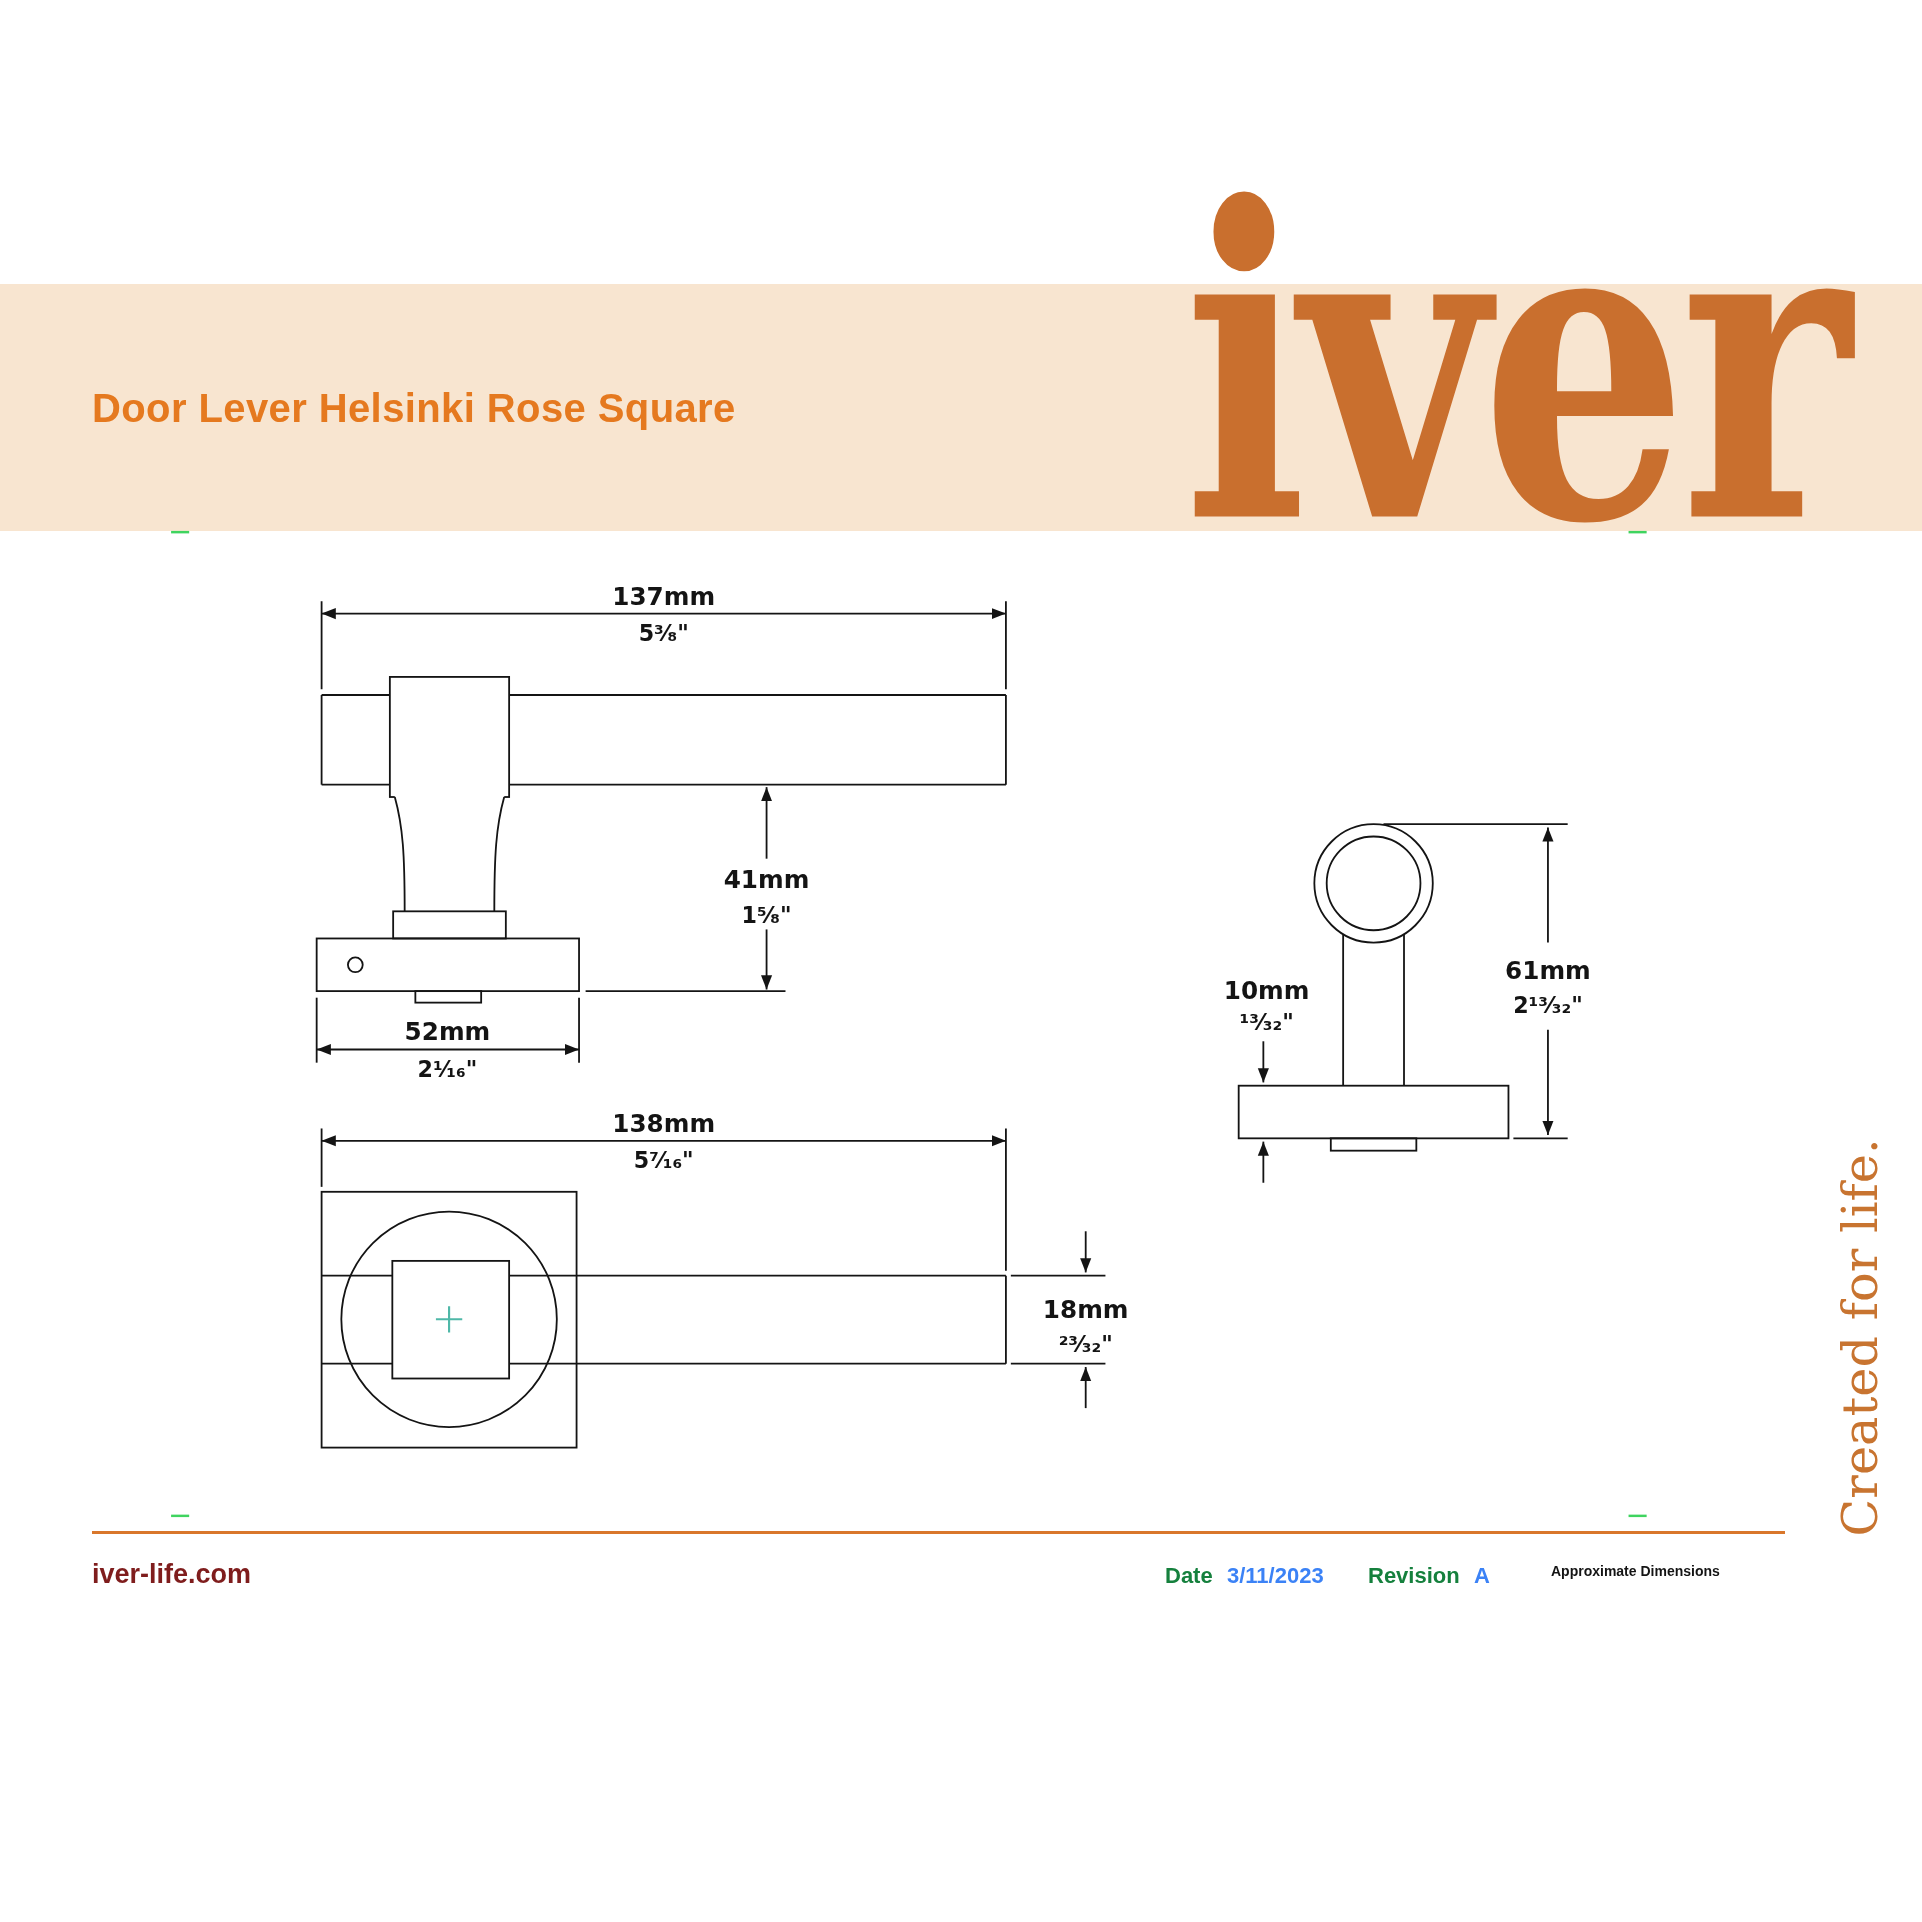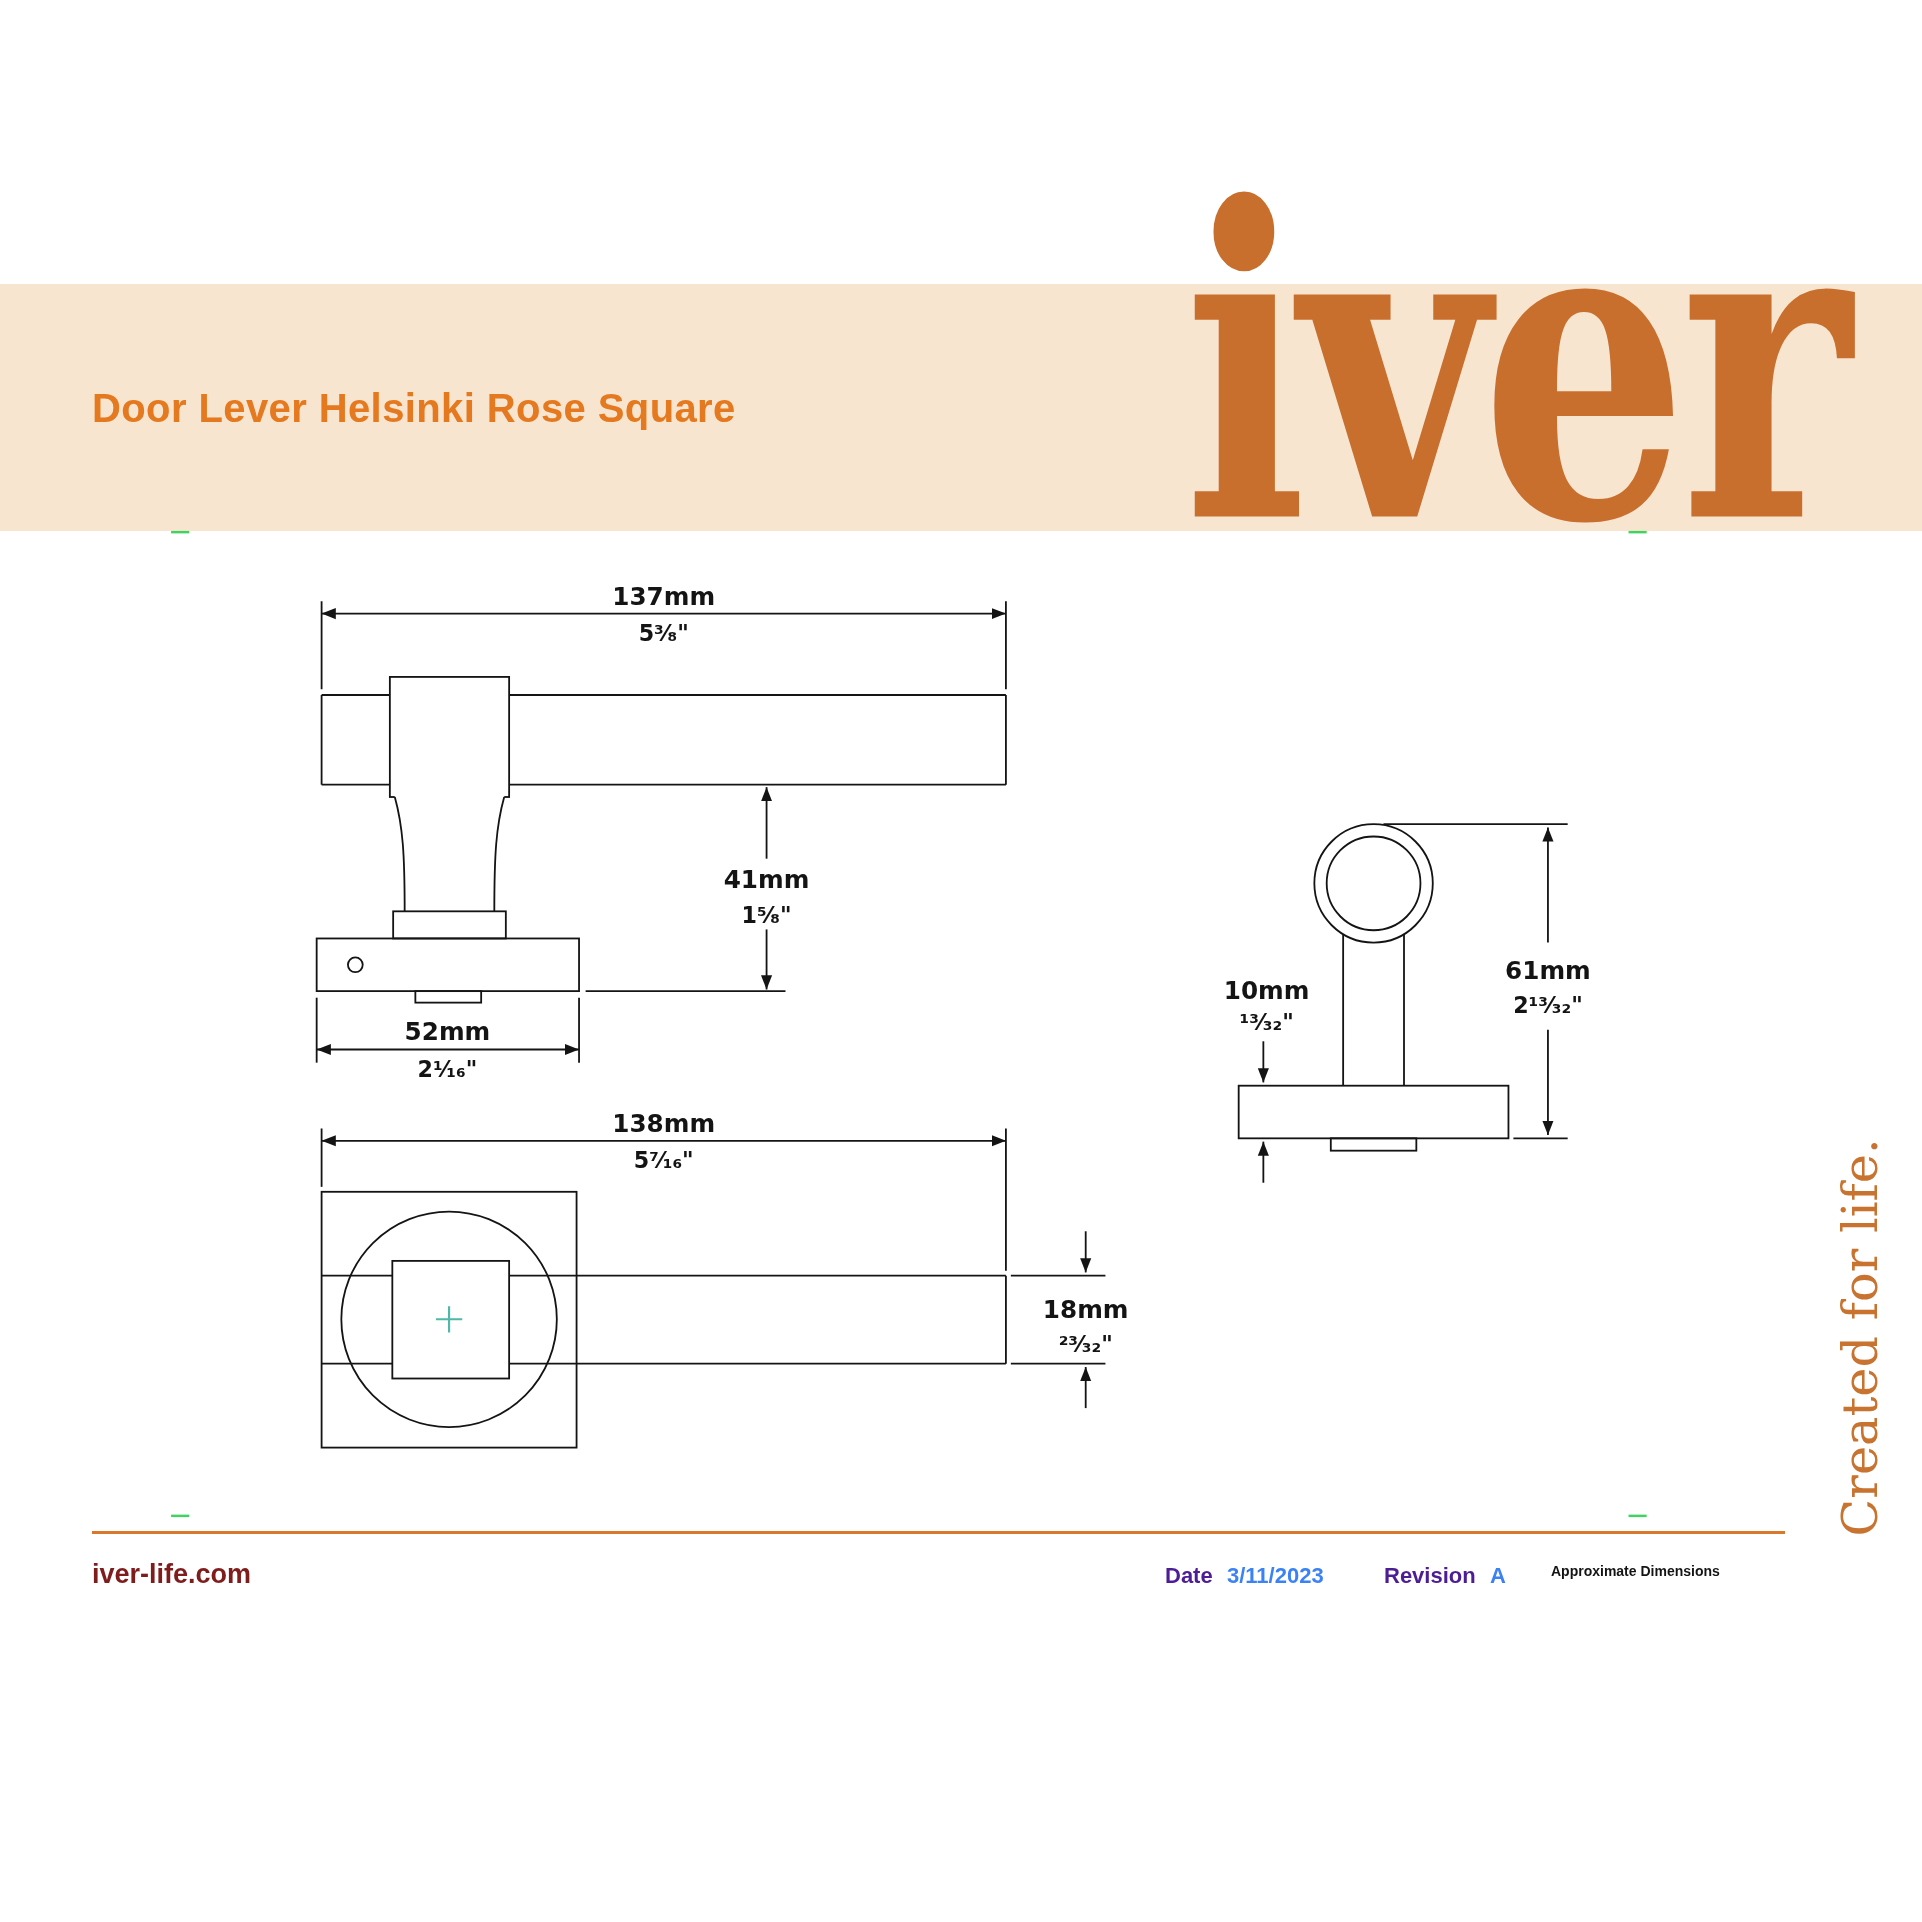--- a/index.html
+++ b/index.html
@@ -30,23 +30,23 @@
   .tagline-text{
     font-family:"DejaVu Serif", serif;font-size:60px;fill:#C87430;text-anchor:start;
   }
   .cross{stroke:#4FB8A8;stroke-width:2.6px;fill:none;}
   .mark{stroke:#3FD45F;stroke-width:3px;fill:none;}
   .rule{
     position:absolute;left:92px;top:1531px;width:1693px;height:2.5px;background:#D9772B;
   }
   .f-site{position:absolute;left:92px;top:1559px;font-size:27px;font-weight:bold;color:#7f1d1d;}
   .f-date{position:absolute;left:1165px;top:1563px;font-size:22px;}
-  .f-rev{position:absolute;left:1368px;top:1563px;font-size:22px;margin-left:16px;}
+  .f-rev{position:absolute;left:1368px;top:1563px;font-size:22px;}
   .f-note{position:absolute;left:1551px;top:1563px;font-size:14px;font-weight:bold;color:#141414;}
-  .f-label{font-weight:bold;color:#4c1d95;}
+  .f-label{font-weight:bold;color:#15803d;}
   .f-value{font-weight:bold;color:#3b82f6;margin-left:8.2px;}
 </style>
 </head>
 <body>
 
 <div class="page">
 
   <div class="band">
     <h1 class="title">Door Lever Helsinki Rose Square</h1>
   </div>

